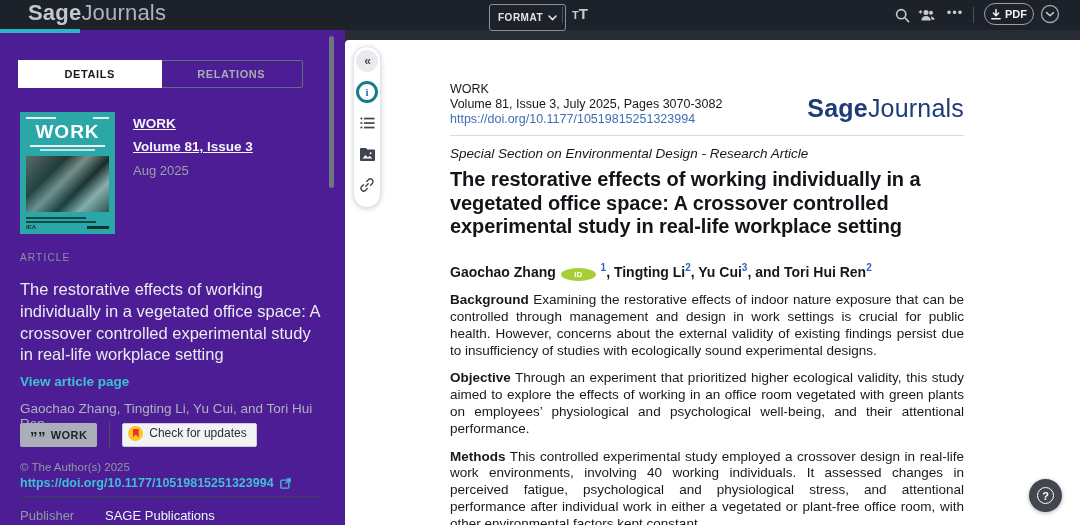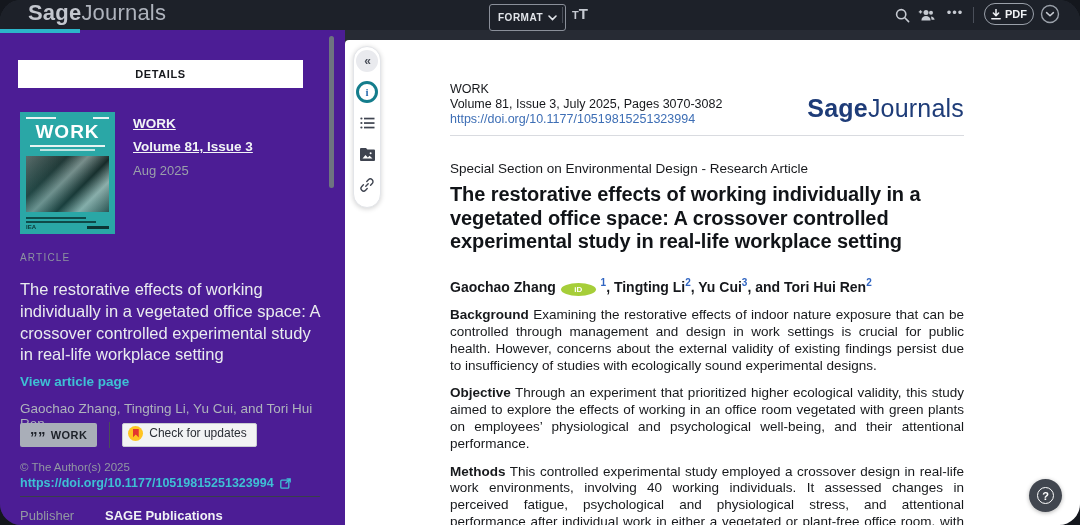--- a/index.html
+++ b/index.html
@@ -1,18 +1,18 @@
 <!DOCTYPE html>
 <html><head>
 <meta charset="utf-8">
 <style>
   * { margin:0; padding:0; box-sizing:border-box; }
   html,body { background:#14171d; }
   body { font-family:"Liberation Sans", sans-serif; }
-  .page { position:relative; width:1080px; height:525px; overflow:hidden; background:#272b34;border-radius:21px; }
+  .page { position:relative; width:1080px; height:525px; overflow:hidden; background:#272b34; }
 
   
   .topbar { position:absolute; left:0; top:0; width:1080px; height:30px; background:#1d2129; z-index:5; }
   .brand-logo { position:absolute; left:28px; top:0px; font-size:22px; color:#c3c7ce; letter-spacing:0.2px; }
   .brand-logo .b1 { font-weight:700; }
   .brand-logo .b2 { font-weight:300; color:#aeb3bc; }
   .accent-bar { position:absolute; left:0; top:29px; width:80px; height:4px; background:#2cb5c9; z-index:6; }
 
   .format-btn { position:absolute; left:489px; top:4px; height:27px; padding:0 8px; border:1px solid #8a8f99; border-radius:3px; color:#e2e5ea; font-size:10px; font-weight:700; letter-spacing:0.5px; display:flex; align-items:center; gap:5px; background:transparent; cursor:pointer; }
   .tb-divider { position:absolute; top:7px; width:1px; height:16px; background:#4a4f59; }
@@ -62,36 +62,36 @@
   .cite-quote { font-size:15px; font-weight:900; line-height:10px; margin-top:4px; }
   .vdiv { width:1px; height:26px; background:#4a4f59; margin:0 12px; }
   .updates-btn { height:24px; padding:0 9px 4px 5px; background:#f2f3f4; border:1px solid #c9ccd1; border-radius:2px; display:flex; align-items:center; gap:6px; font-size:12px; color:#2a2e35; cursor:pointer; }
   .crossmark { width:15px; height:15px; border-radius:50%; background:#ffc421; position:relative; display:inline-block; }
   .crossmark i { position:absolute; left:4.5px; top:3px; width:6px; height:9px; background:#e4372e; clip-path:polygon(0 0,100% 0,100% 100%,50% 68%,0 100%); }
   .copyright { position:absolute; left:20px; top:431px; font-size:11.5px; color:#9298a2; }
   .doi-row { position:absolute; left:20px; top:446px; font-size:12.5px; font-weight:700; color:#3ec0d4; display:flex; align-items:center; gap:6px; cursor:pointer; }
   .sb-divider { position:absolute; left:20px; top:466px; width:300px; height:1px; background:#3a3f49; }
   .publisher-row { position:absolute; left:20px; top:478px; display:flex; font-size:13px; }
   .pub-label { color:#9298a2; width:85px; }
-  .pub-value { color:#f0f2f5; font-weight:700; }
+  .pub-value { color:#f0f2f5; font-weight:400; }
 
   
   .main-panel { position:absolute; left:345px; top:40px; width:735px; height:485px; background:#ffffff; border-radius:4px 0 0 0; }
   .tool-pill { position:absolute; left:8px; top:6px; width:28px; height:162px; background:#ffffff; border:1px solid #e3e5e9; border-radius:14px; box-shadow:0 1px 5px rgba(0,0,0,0.18); display:flex; flex-direction:column; align-items:center; padding-top:3px; }
   .tp-btn { width:22px; height:22px; display:flex; align-items:center; justify-content:center; cursor:pointer; margin-bottom:9px; color:#3f4450; }
   .tp-collapse { background:#e9eaee; border-radius:50%; font-size:12px; font-weight:700; color:#4a4f59; letter-spacing:-1px; }
   .tp-info { width:22px; height:22px; border:3px solid #147d8c; border-radius:50%; color:#2b6db0; font-size:11px; font-weight:800; font-family:"Liberation Serif", serif; }
   .content { position:absolute; left:105px; top:0; width:514px; }
   .cite-row { display:flex; justify-content:space-between; align-items:flex-start; padding-top:42px; }
   .cite-block { font-size:12.5px; line-height:15px; color:#16181c; }
   .cite-link { color:#3d6eb5; cursor:pointer; }
   .main-brand { margin-top:12px; font-size:25px; color:#1e3c78; letter-spacing:0.2px; }
   .main-brand .b1 { font-weight:800; } .main-brand .b2 { font-weight:300; }
   .main-hr { border:none; border-top:1px solid #d9dbe0; margin-top:8px; }
-  .section-line { margin-top:25px; font-size:13.5px; color:#16181c; }
+  .section-line { margin-top:10px; font-size:13.5px; font-style:italic; color:#16181c; }
   .article-title { margin-top:7px; font-size:20px; font-weight:700; line-height:23.5px; color:#111418; letter-spacing:-0.1px; }
   .authors-line { margin-top:23px; font-size:14px; font-weight:700; color:#16181c; }
   .authors-line sup { color:#2f64c1; font-size:10px; font-weight:700; }
   .orcid { display:inline-block; width:35px; height:13px; border-radius:50%; background:#a6ce39; color:#ffffff; font-size:8px; font-weight:700; text-align:center; line-height:13px; vertical-align:-1px; margin:0 1px; cursor:pointer; }
   .abs-para { margin-top:11px; font-size:13.5px; line-height:16.8px; color:#17191c; text-align:justify; }
   .abs-para b { font-weight:700; }
 
   .help-btn { position:absolute; left:1029px; top:479px; width:33px; height:33px; border-radius:50%; background:#41464f; color:#ffffff; display:flex; align-items:center; justify-content:center; cursor:pointer; box-shadow:0 1px 4px rgba(0,0,0,0.3); z-index:8; }
   .help-inner { width:17px; height:17px; border:1.5px solid #ffffff; border-radius:50%; font-size:11px; font-weight:700; display:flex; align-items:center; justify-content:center; }
 
@@ -146,20 +146,21 @@
           <circle cx="10" cy="10" r="8.5" stroke="#9aa0a9" stroke-width="1.4" fill="none"></circle>
           <path d="M6.6 8.6l3.4 3.2 3.4-3.2" stroke="#c6cad1" stroke-width="1.5" fill="none" stroke-linecap="round" stroke-linejoin="round"></path>
         </svg>
     </div>
   </div>
   <div class="accent-bar"></div>
 
   <div class="sidebar">
     <div class="tabs">
       <div class="tab active">DETAILS</div>
+      <div class="tab inactive">RELATIONS</div>
     </div>
 
     <div class="journal-row">
       <div class="cover">
         <div class="cover-topline">
             <i style="width:30px"></i>
             <i style="width:16px"></i>
           </div>
         <div class="cover-title">WORK</div>
         <div class="cover-sub"></div>

